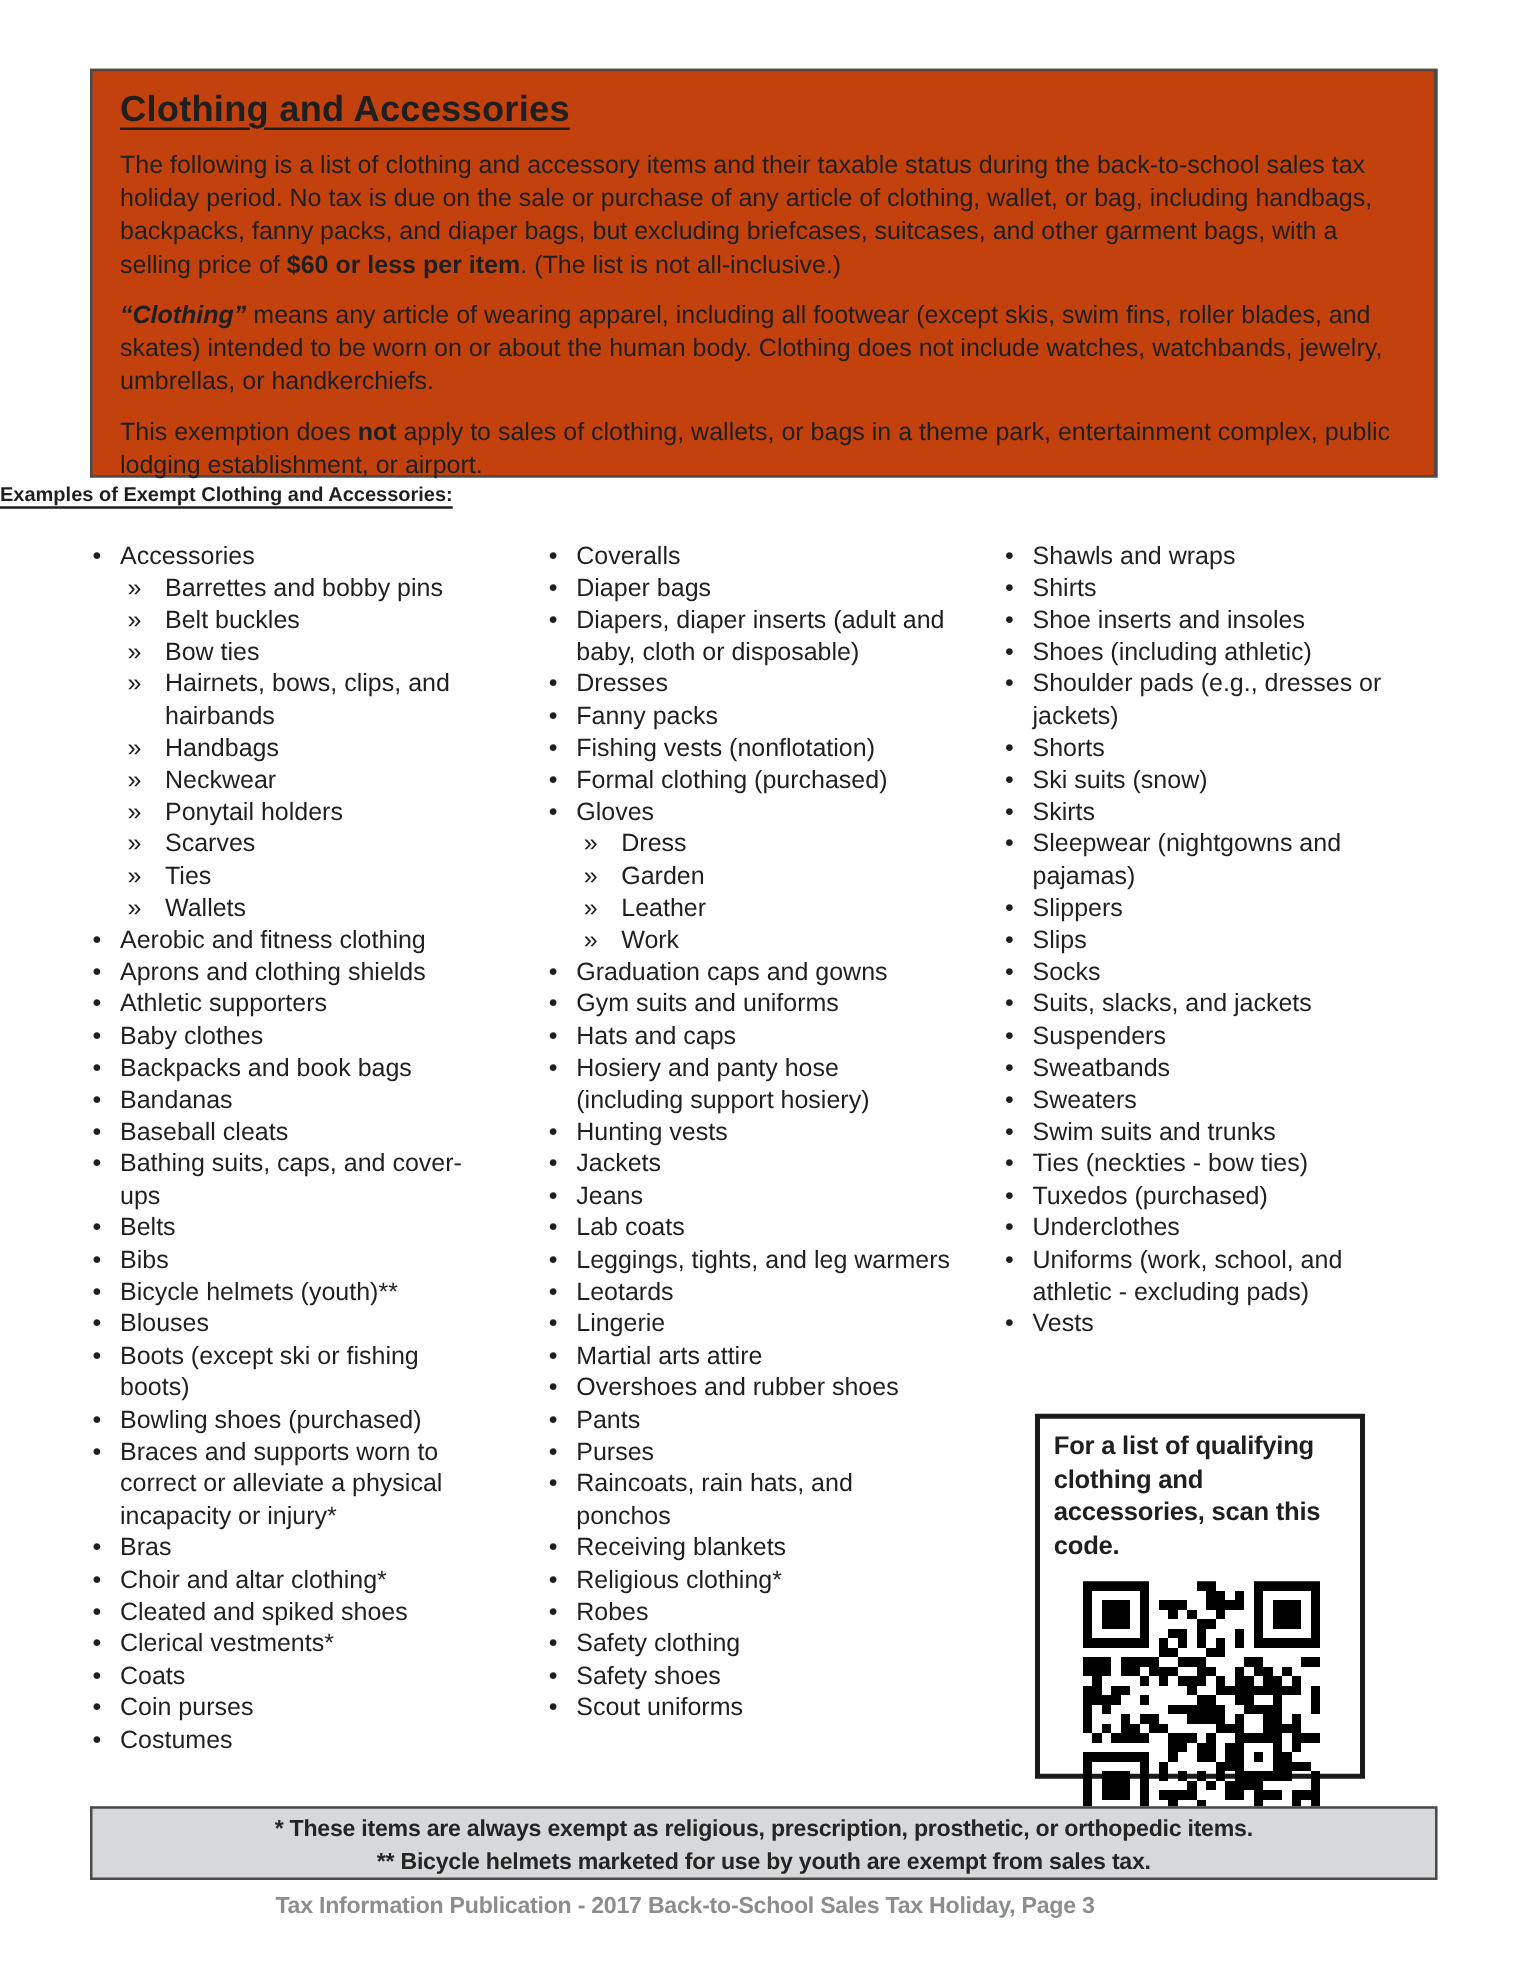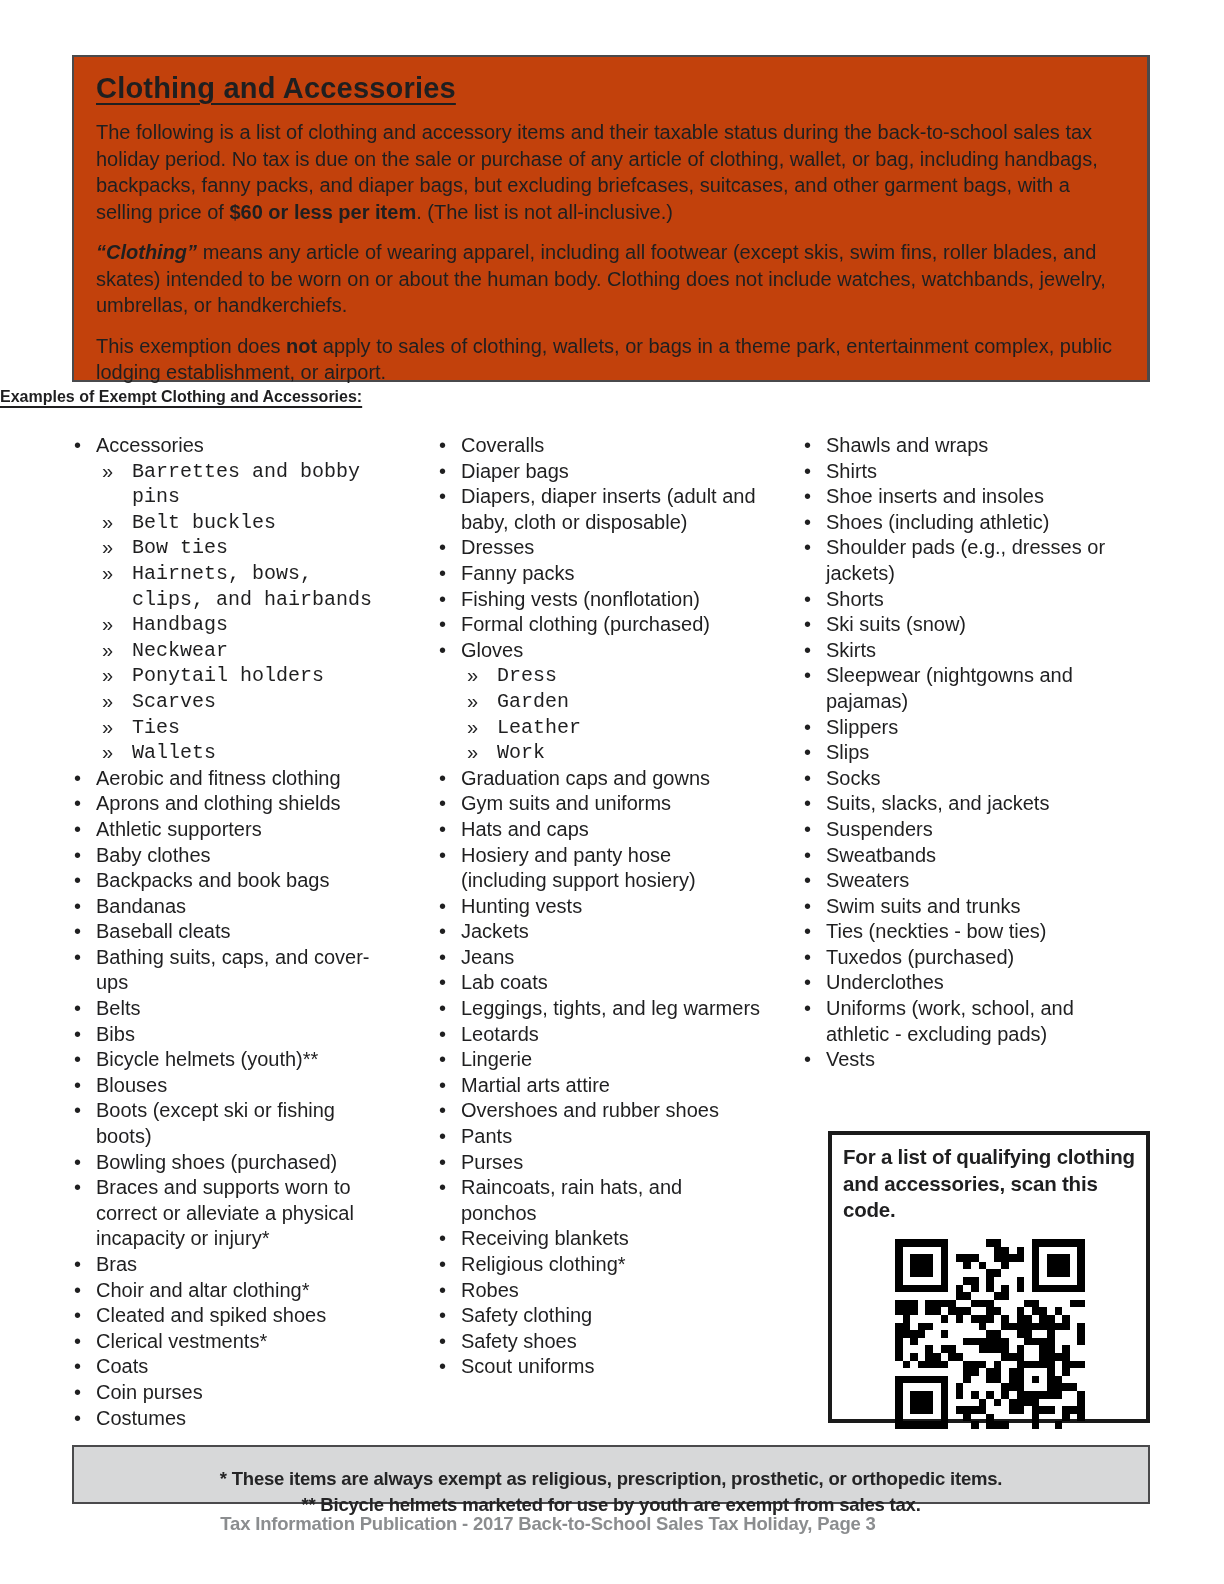--- a/index.html
+++ b/index.html
@@ -56,42 +56,42 @@
     display:flex;
     font-size:20px;line-height:25.6px;
   }
   .item .bullet{
     flex:none;width:22px;
     padding-left:2px;
   }
   .item .text{max-width:300px;}
   .item.sub{padding-left:28px;}
   .item.sub .bullet{width:30px;}
-  .item.sub .text{max-width:248px;font-family:Liberation Mono, monospace;}
+  .item.sub .text{max-width:248px;}
   
   .qr-box{
-    position:absolute;left:828px;top:1131px;width:322px;height:292px;
+    position:absolute;left:828px;top:1131px;width:264px;height:292px;
     box-sizing:border-box;
     background:#ffffff;
     border:4px solid #1a1a1a;
     padding:9px 10px 0 11px;
   }
   .qr-box .qr-text{
     font-size:20.5px;font-weight:bold;line-height:26.5px;
     letter-spacing:-0.2px;
   }
   .qr-code{display:block;margin:15px auto 0 auto;}
   
   .footnotes-box{
     position:absolute;left:72px;top:1445px;width:1078px;height:59px;
     box-sizing:border-box;
     background:#d7d8d9;
     border:2px solid #4a4a4c;
     text-align:center;
-    padding-top:19px;
+    padding-top:3px;
   }
   .footnote-line{
     font-size:18.5px;font-weight:bold;line-height:25.5px;
     letter-spacing:-0.2px;
     color:#242425;
   }
   
   .page-footer{
     position:absolute;left:0;top:1513px;width:1096px;
     text-align:center;

